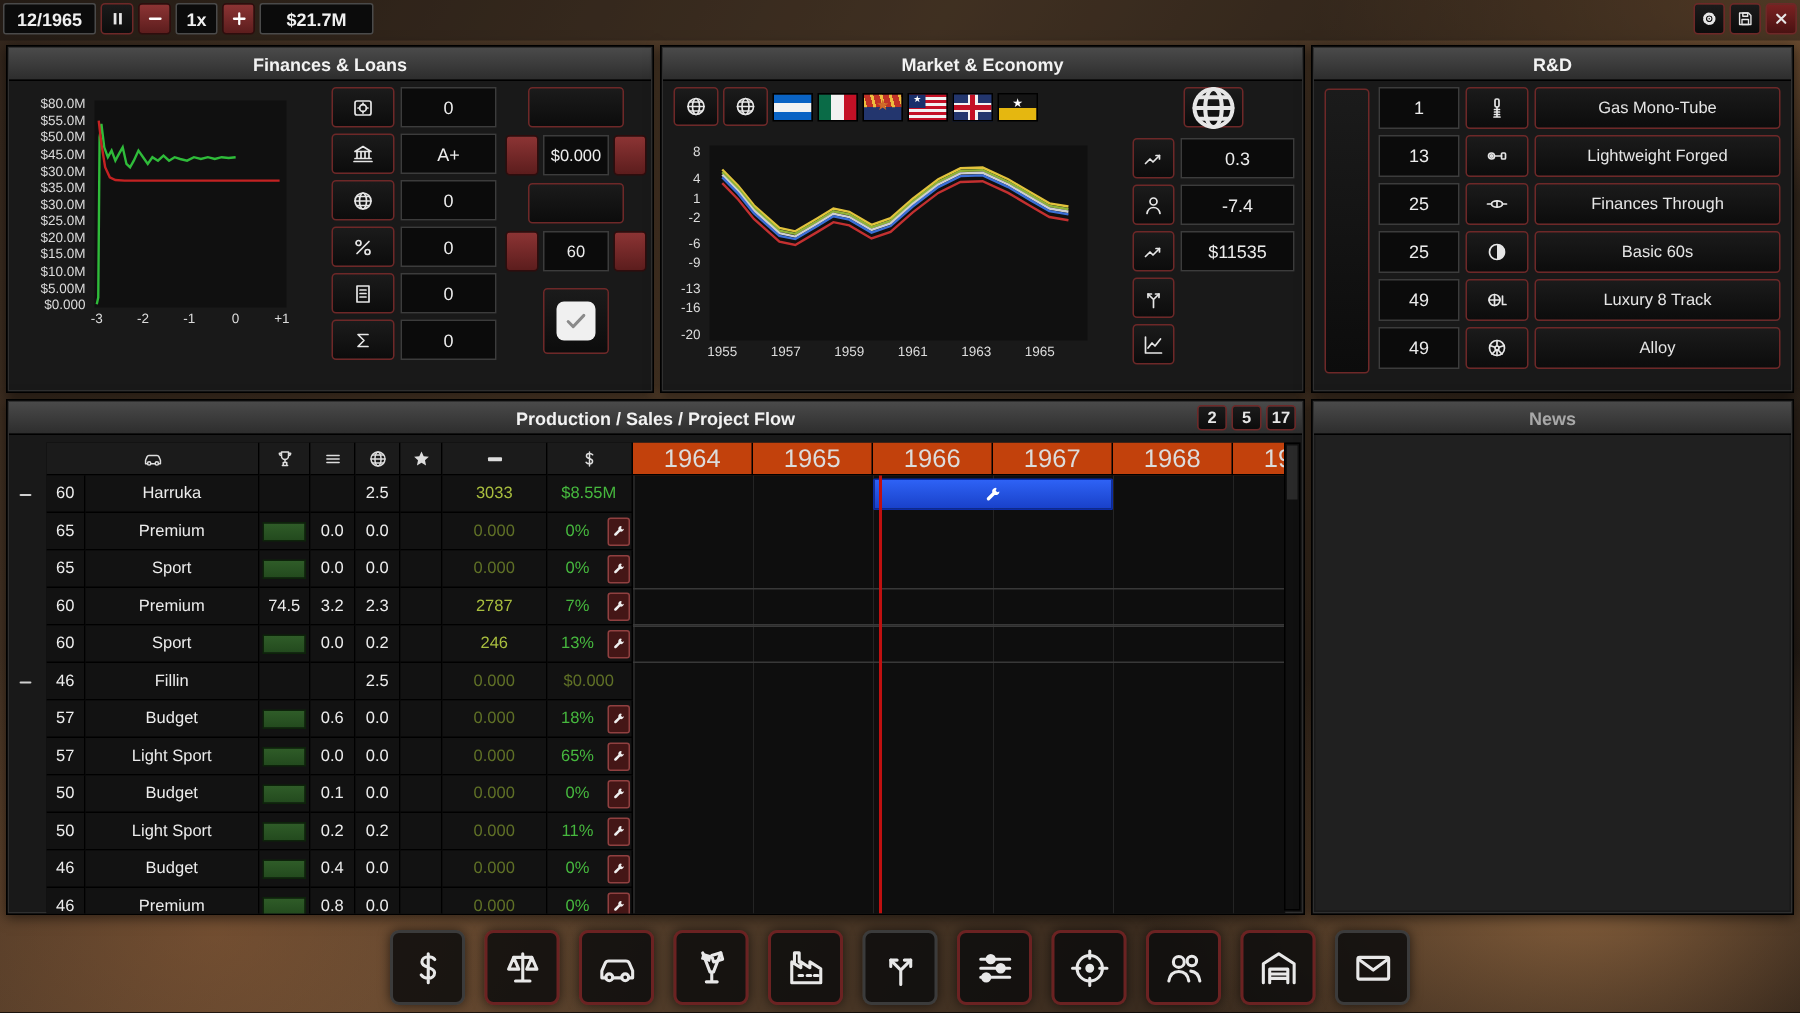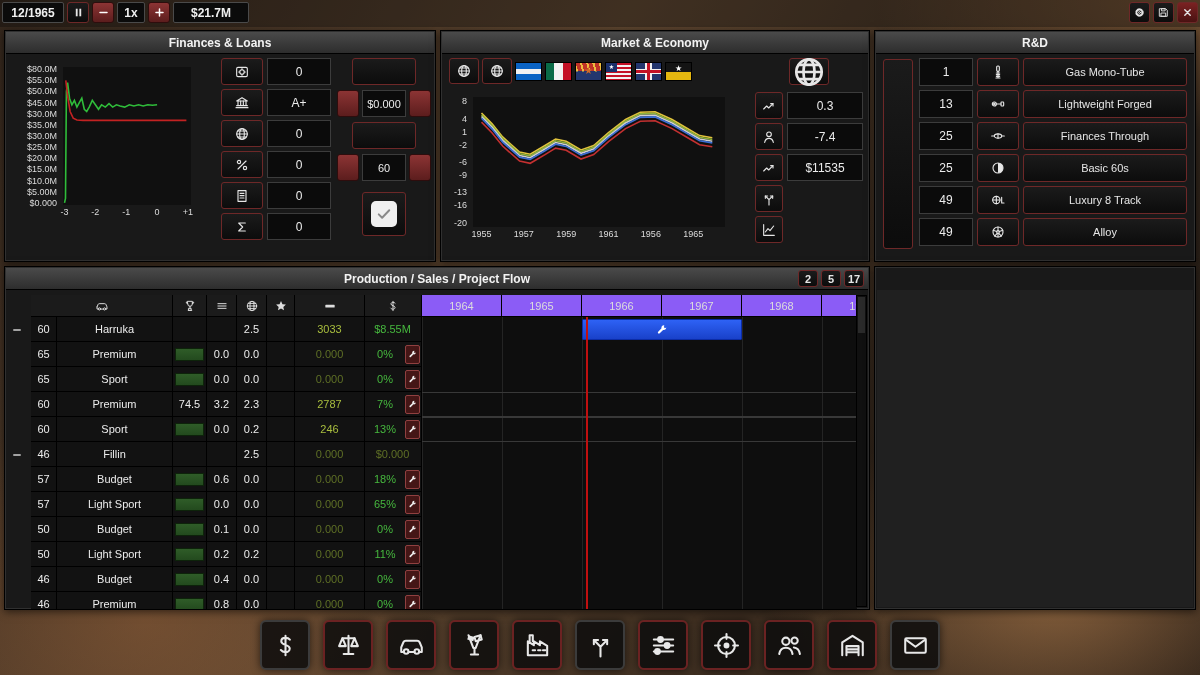--- a/index.html
+++ b/index.html
@@ -98,21 +98,21 @@
 .thead .cell{background:#1b1b1b}
 .thead .ic{width:14px;height:14px;color:#ddd}
 .qbar{width:86%;height:13px;background:linear-gradient(#2f5c28,#234a1e);border:1px solid #0d230a}
 .cell.money{justify-content:space-between;padding-right:1px}
 .cell.money span{flex:1;text-align:center}
 .minibtn{width:15px;height:19px;background:#441616;border:1px solid #904040;border-radius:2px;color:#eee;display:flex;align-items:center;justify-content:center;flex:none}
 .minibtn .ic{width:10px;height:10px}
 .lime{color:#a9be3e}.grn{color:#46b83e}.dim{color:#5f7026}
 .gantt{position:absolute;left:417px;top:28px;width:435px;height:314px;overflow:hidden}
 .gantt-head{display:flex;height:22px}
-.ghead-cell{width:80px;height:22px;flex:none;background:#8b5cf6;border-right:1px solid #000;border-bottom:1px solid #000;color:#dcdcdc;font-size:11px;display:flex;align-items:center;justify-content:center}
+.ghead-cell{width:80px;height:22px;flex:none;background:#c2410c;border-right:1px solid #000;border-bottom:1px solid #000;color:#dcdcdc;font-size:17px;display:flex;align-items:center;justify-content:center}
 .gantt-body{position:absolute;left:0;top:22px;right:0;bottom:0;background-color:#0e0e0e;background-image:repeating-linear-gradient(90deg,#242424 0 1px,transparent 1px 80px)}
 .gtrack{position:absolute;left:0;right:0;height:25px;border-top:1px solid #383838;border-bottom:1px solid #383838;pointer-events:none}
 .gbar{position:absolute;height:21px;background:linear-gradient(#2e62f5,#1941c9);border:1px solid #0b2ca8;border-radius:1px;display:flex;align-items:center;justify-content:center;color:#fff}
 .gbar .ic{width:13px;height:13px}
 .redline{position:absolute;top:0;bottom:0;width:2px;background:var(--marker-red,#c01010)}
 .vscroll{position:absolute;right:2px;top:28px;bottom:2px;width:11px;background:#101010;border:1px solid #000}
 .vthumb{position:absolute;left:1px;right:1px;top:1px;height:36px;background:#2a2a2a}
 
 .toolbar{position:absolute;left:0;right:0;bottom:5px;display:flex;justify-content:center;gap:13px}
 .tbtn{width:50px;height:50px;border-radius:6px;border:2px solid #3b3b3b;background:rgba(13,13,13,.86);color:#e8e8e8;display:flex;align-items:center;justify-content:center;box-shadow:0 0 8px rgba(0,0,0,.6)}
@@ -378,21 +378,21 @@
           <polyline points="8.5,17.8 19.1,28.6 29.6,41.6 46.6,56.8 57.2,58.9 72.0,50.3 82.6,43.8 93.2,45.9 108.0,54.6 120.7,50.3 135.5,37.3 152.5,24.3 167.3,16.9 182.1,16.5 199.1,24.3 213.9,32.9 226.6,40.3 239.3,42.5" fill="none" stroke="#8fb33a" stroke-width="1.6"></polyline>
           <polyline points="8.5,19.5 19.1,30.3 29.6,43.3 46.6,58.5 57.2,60.7 72.0,52.0 82.6,45.5 93.2,47.7 108.0,56.3 120.7,52.0 135.5,39.0 152.5,26.0 167.3,18.6 182.1,18.2 199.1,26.0 213.9,34.7 226.6,42.0 239.3,44.2" fill="none" stroke="#cfcfcf" stroke-width="1.6"></polyline>
           <polyline points="8.5,21.2 19.1,32.1 29.6,45.1 46.6,60.2 57.2,62.4 72.0,53.7 82.6,47.2 93.2,49.4 108.0,58.1 120.7,53.7 135.5,40.7 152.5,27.7 167.3,20.4 182.1,19.9 199.1,27.7 213.9,36.4 226.6,43.8 239.3,45.9" fill="none" stroke="#3c6fd6" stroke-width="1.6"></polyline>
           <polyline points="8.5,25.1 19.1,36.0 29.6,49.0 46.6,64.1 57.2,66.3 72.0,57.6 82.6,51.1 93.2,53.3 108.0,62.0 120.7,57.6 135.5,44.6 152.5,31.6 167.3,24.3 182.1,23.8 199.1,31.6 213.9,40.3 226.6,47.7 239.3,49.8" fill="none" stroke="#c33030" stroke-width="1.6"></polyline>
         </svg>
       <div class="xlabels" id="mkt-xlab">
           <span class="tick" style="left:3.36%">1955</span>
           <span class="tick" style="left:20.17%">1957</span>
           <span class="tick" style="left:36.97%">1959</span>
           <span class="tick" style="left:53.78%">1961</span>
-          <span class="tick" style="left:70.59%">1956</span>
+          <span class="tick" style="left:70.59%">1963</span>
           <span class="tick" style="left:87.39%">1965</span>
         </div>
     </div>
     <div class="mkt-stats" id="mkt-stats">
         <button class="btn topglobe">
           <svg viewBox="0 0 24 24" class="ic" fill="none" stroke="currentColor" stroke-width="1.7" stroke-linecap="round" stroke-linejoin="round">
             <circle cx="12" cy="12" r="8"></circle>
             <ellipse cx="12" cy="12" rx="3.5" ry="8"></ellipse>
             <path d="M4 12h16M5.6 7.5h12.8M5.6 16.5h12.8"></path>
           </svg>
@@ -821,20 +821,23 @@
           </div>
           <div class="redline" style="left:164px"></div>
         </div>
     </div>
     <div class="vscroll">
         <div class="vthumb"></div>
       </div>
   </section>
 
   <section class="panel p-news">
+    <header class="phead">
+        <span>News</span>
+      </header>
     <div class="news-body"></div>
   </section>
 
   <nav class="toolbar" id="toolbar">
       <button class="tbtn">
         <svg viewBox="0 0 24 24" class="ic" fill="none" stroke="currentColor" stroke-width="1.7" stroke-linecap="round" stroke-linejoin="round">
           <path d="M12 4v16M15.6 7.2c-.8-1-2-1.5-3.6-1.5-2 0-3.5 1.1-3.5 2.8 0 3.6 7 2.4 7 6 0 1.8-1.6 3-3.6 3-1.6 0-3-.7-3.8-1.8"></path>
         </svg>
       </button>
       <button class="tbtn accent">

